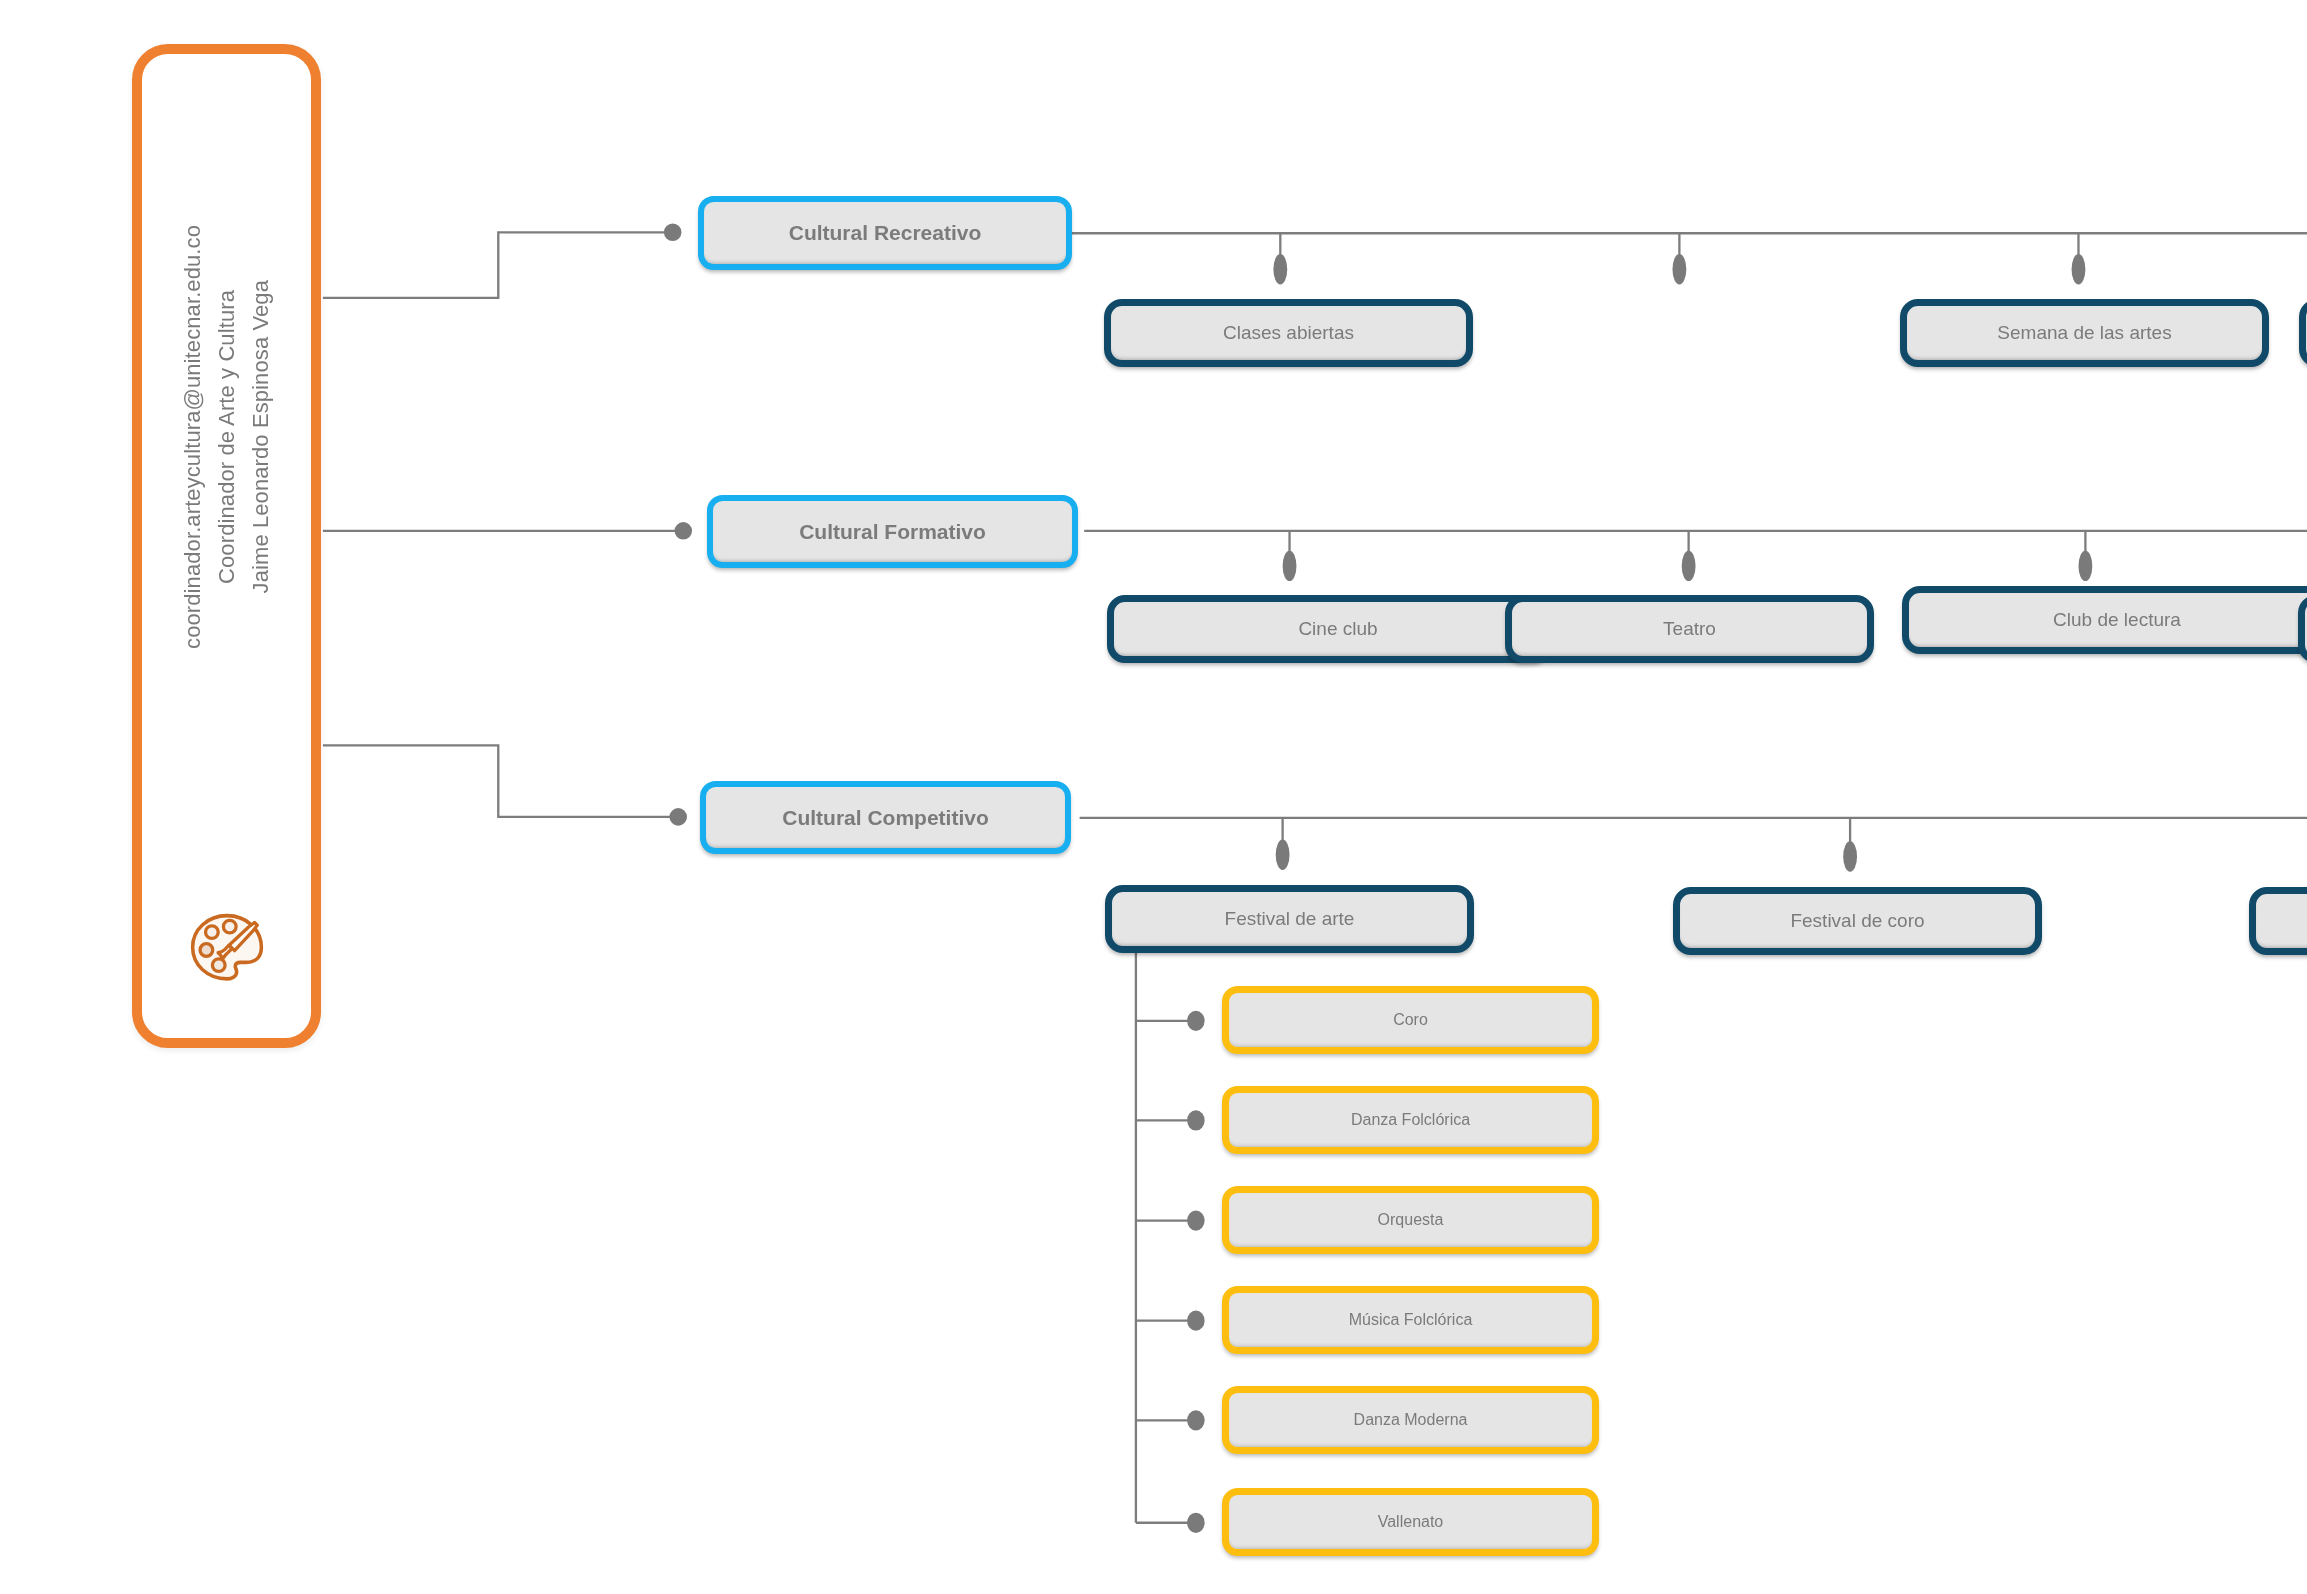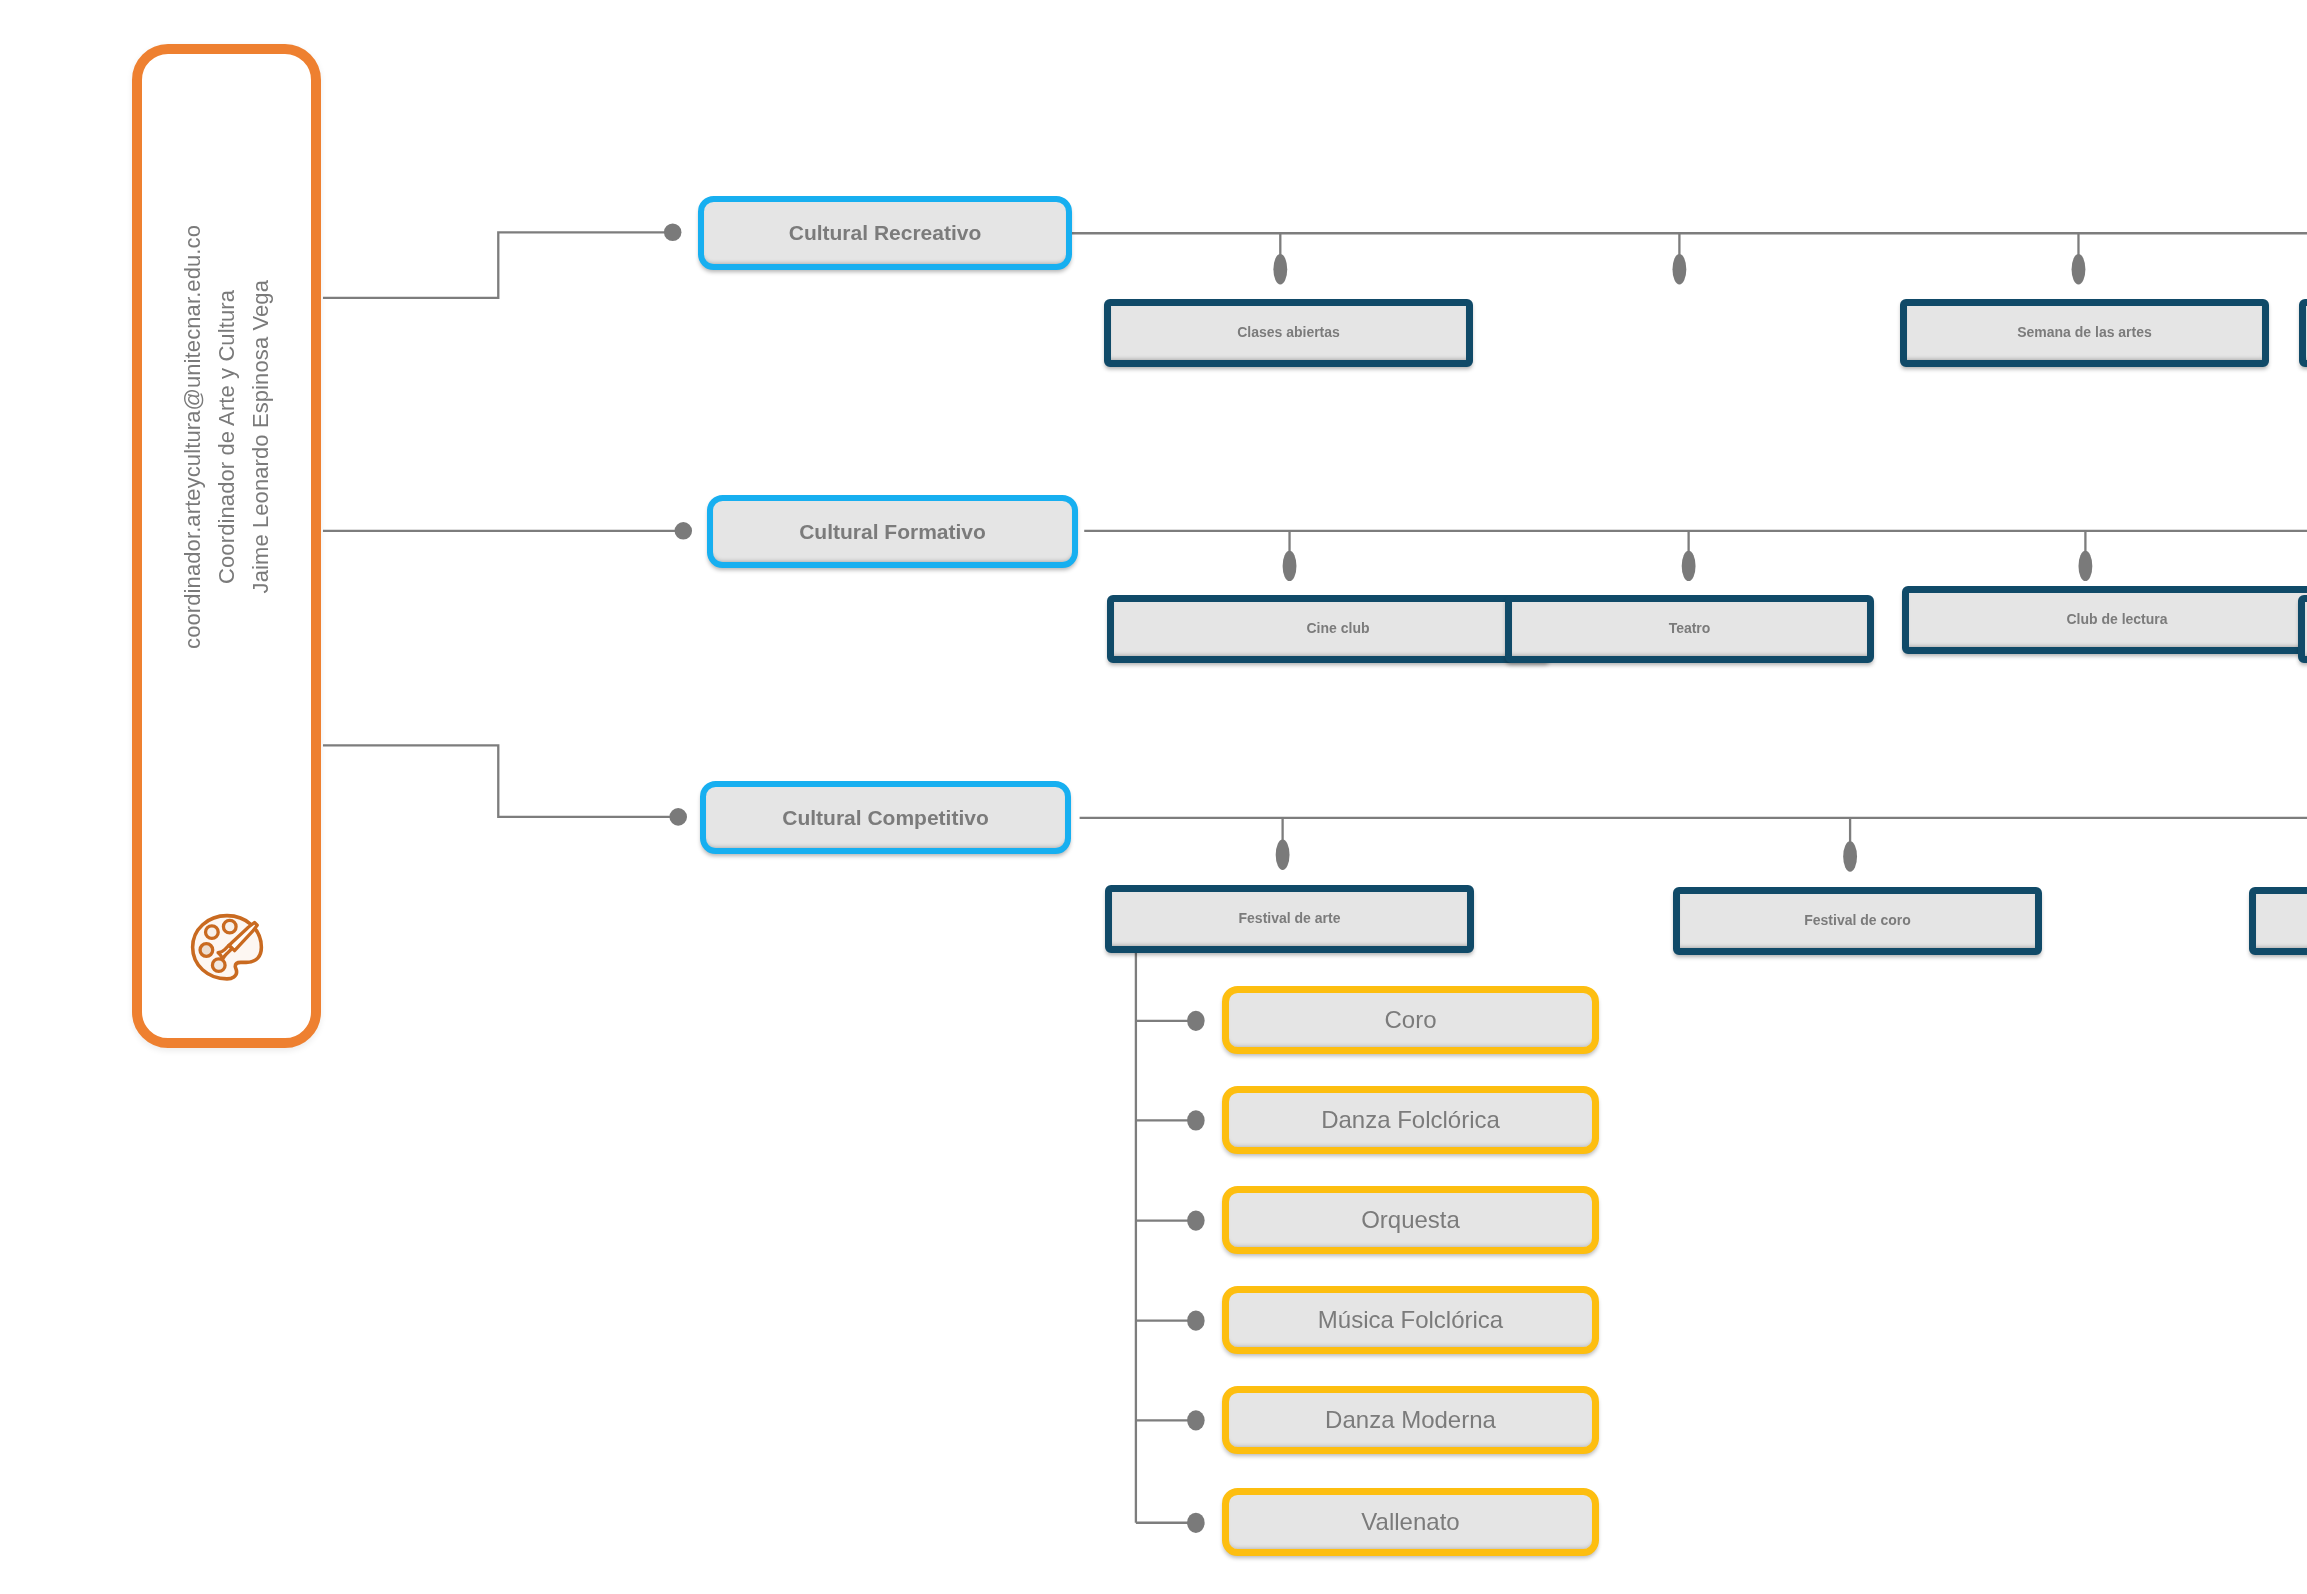--- a/index.html
+++ b/index.html
@@ -59,29 +59,29 @@
 
   .node.branch{
     border:6.5px solid #17AFF0;
     border-radius:15.7px;
     font-size:21px;
     font-weight:700;
     box-shadow:0 3.2px 4.6px -1.8px rgba(0,0,0,.30), inset 0 -3.2px 4.2px -2.8px rgba(0,0,0,.28);
   }
   .node.leaf{
     border:7.4px solid #104A68;
-    border-radius:6px;
-    font-size:14px;
-    font-weight:700;
+    border-radius:18px;
+    font-size:19px;
+    font-weight:400;
     box-shadow:0 3.2px 4.6px -1.8px rgba(0,0,0,.32), inset 0 -3.2px 4.2px -2.8px rgba(0,0,0,.30);
   }
   .node.gold{
     border:7.4px solid #FDBE10;
     border-radius:15.7px;
-    font-size:24px;
+    font-size:16px;
     font-weight:400;
     box-shadow:0 3.2px 4.6px -1.8px rgba(0,0,0,.28), inset 0 -3.2px 4.2px -2.8px rgba(0,0,0,.22);
   }
 </style>
 </head>
 <body>
 
 <div id="stage">
 
   <svg id="wires" viewBox="0 0 6912 3456">

